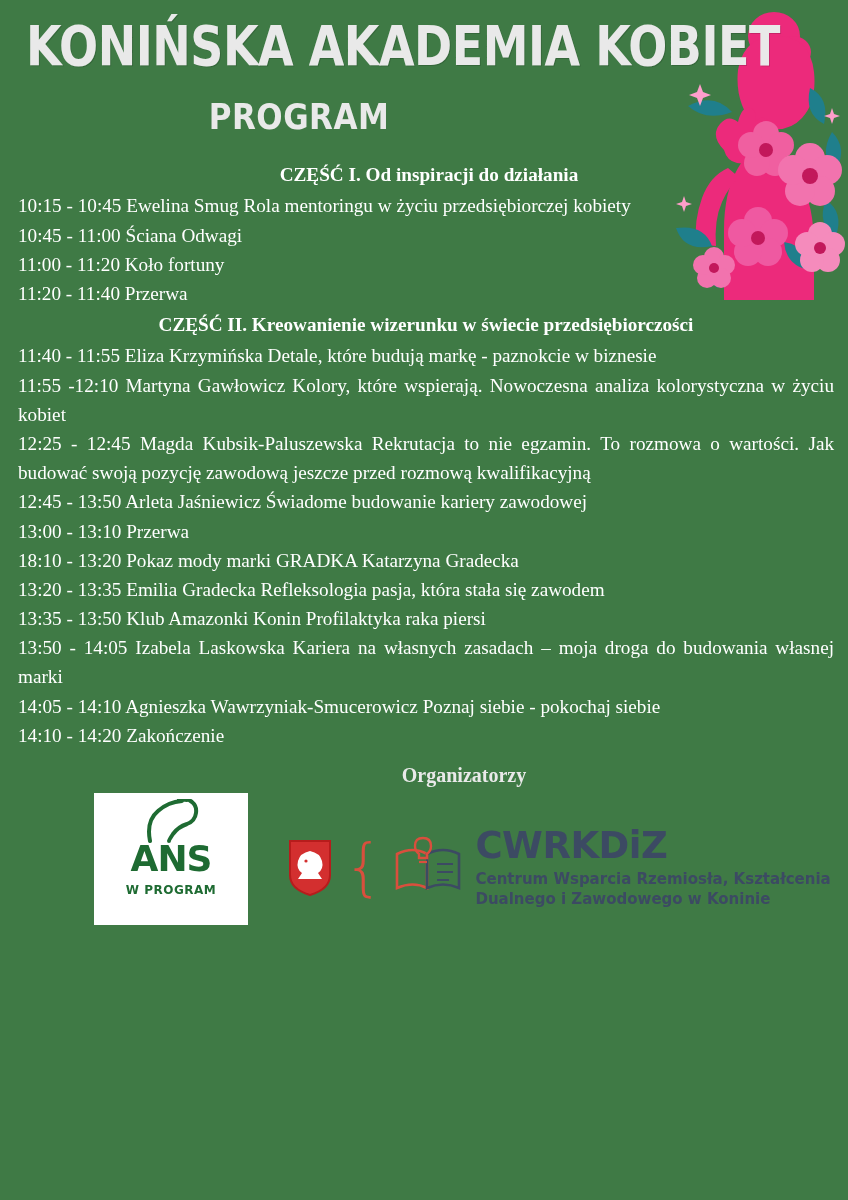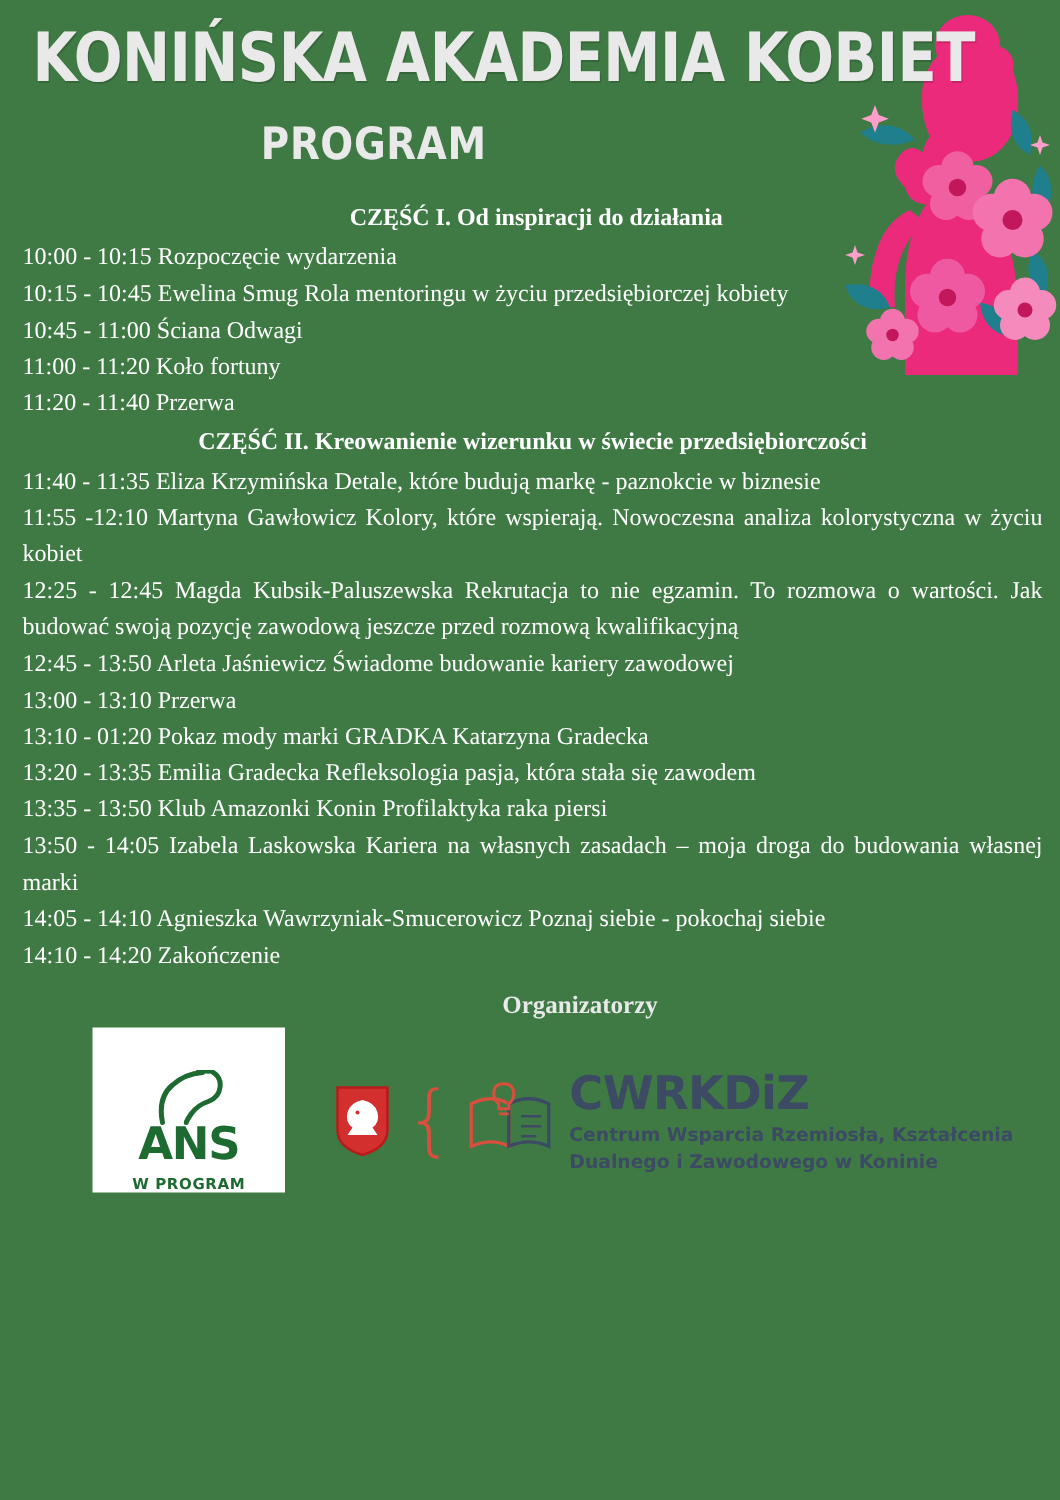--- a/index.html
+++ b/index.html
@@ -113,22 +113,23 @@
     gap: 38px;
   }
 
   .ans-logo {
     background: #ffffff;
     width: 154px;
     height: 132px;
     display: flex;
     flex-direction: column;
     align-items: center;
-    justify-content: flex-end;
+    justify-content: flex-start;
     padding-top: 6px;
+    margin-left: 20px;
   }
   .ans-text {
     font-family: "DejaVu Sans", sans-serif;
     font-weight: bold;
     color: #1e6b32;
     font-size: 36px;
     letter-spacing: -1px;
     line-height: 1;
     margin-top: -2px;
   }
@@ -253,33 +254,32 @@
   </div>
 
   <div class="header-block">
     <div class="title">KONIŃSKA AKADEMIA KOBIET</div>
     <div class="subtitle">PROGRAM</div>
   </div>
 
   <div class="program">
 
     <div class="section-head first">CZĘŚĆ I. Od inspiracji do działania</div>
-    <div class="entry nojust">10:00 - 10:15  Rozpoczęcie wydarzenia</div>
     <div class="entry nojust">10:15 - 10:45  Ewelina Smug Rola mentoringu w życiu  przedsiębiorczej kobiety</div>
     <div class="entry nojust">10:45 - 11:00  Ściana Odwagi</div>
     <div class="entry nojust">11:00 - 11:20  Koło fortuny</div>
     <div class="entry nojust">11:20 - 11:40   Przerwa</div>
 
     <div class="section-head">CZĘŚĆ II. Kreowanienie wizerunku w świecie przedsiębiorczości</div>
-    <div class="entry nojust">11:40 - 11:35  Eliza Krzymińska Detale, które budują markę - paznokcie w biznesie</div>
+    <div class="entry nojust">11:40 - 11:55  Eliza Krzymińska Detale, które budują markę - paznokcie w biznesie</div>
     <div class="entry">11:55 -12:10  Martyna Gawłowicz Kolory, które wspierają. Nowoczesna analiza kolorystyczna w życiu kobiet</div>
     <div class="entry">12:25 - 12:45 Magda Kubsik-Paluszewska Rekrutacja to nie egzamin. To rozmowa o wartości. Jak budować swoją pozycję zawodową jeszcze przed rozmową kwalifikacyjną</div>
     <div class="entry nojust">12:45 - 13:50  Arleta Jaśniewicz Świadome budowanie kariery zawodowej</div>
     <div class="entry nojust">13:00 - 13:10  Przerwa</div>
-    <div class="entry nojust">13:10 - 01:20  Pokaz mody marki GRADKA Katarzyna Gradecka</div>
+    <div class="entry nojust">18:10 - 13:20  Pokaz mody marki GRADKA Katarzyna Gradecka</div>
     <div class="entry nojust">13:20 - 13:35  Emilia Gradecka Refleksologia pasja, która stała się zawodem</div>
     <div class="entry nojust">13:35 - 13:50  Klub Amazonki Konin Profilaktyka raka piersi</div>
     <div class="entry">13:50 - 14:05 Izabela Laskowska Kariera na własnych zasadach – moja droga do budowania własnej marki</div>
     <div class="entry nojust">14:05 - 14:10  Agnieszka Wawrzyniak-Smucerowicz Poznaj siebie - pokochaj siebie</div>
     <div class="entry nojust">14:10 - 14:20  Zakończenie</div>
   </div>
 
   <div class="organizers-label">Organizatorzy</div>
 
   <div class="logos">

